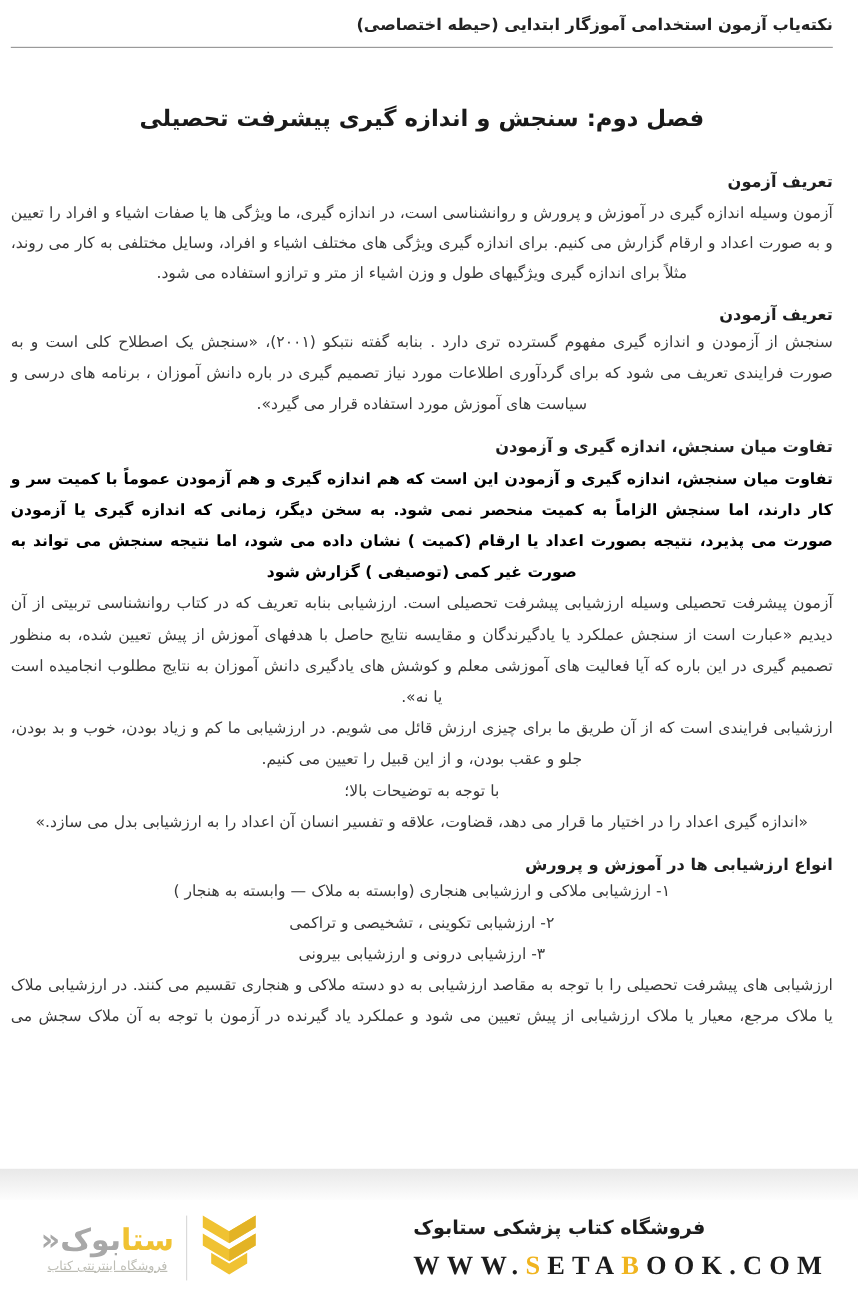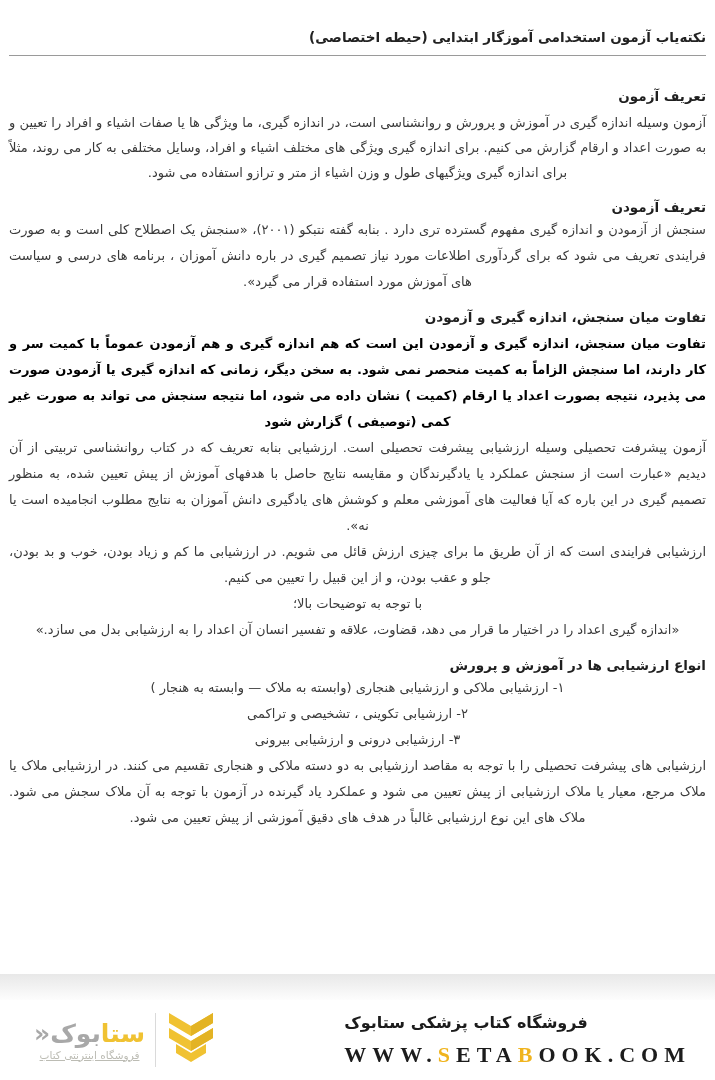--- a/index.html
+++ b/index.html
@@ -1,19 +1,19 @@
 <!DOCTYPE html>
 <html lang="fa"><head>
 <meta charset="utf-8">
 <style>
   html,body{margin:0;padding:0;background:#ffffff;}
   .page{position:relative;width:715px;height:1080px;margin:0 auto;background:#ffffff;
         font-family:"DejaVu Sans",sans-serif;overflow:hidden;}
-  .body-area{position:absolute;top:0;left:0;right:0;height:860px;overflow:hidden;
-             padding:16px 9px;box-sizing:border-box;}
+  .body-area{position:absolute;top:0;left:0;right:12px;height:860px;overflow:hidden;
+             padding:0 9px;box-sizing:border-box;}
   .header-title{padding-top:12px;text-align:right;direction:rtl;font-size:13.5px;
                 font-weight:bold;color:#222;line-height:18px;}
   .rule{border:none;border-top:1px solid #9a9a9a;margin:9px 0 0 0;}
   .doc-title{margin-top:46px;text-align:center;direction:rtl;font-size:19px;
              font-weight:bold;color:#1a1a1a;line-height:26px;}
   .byline{margin-top:36px;text-align:right;direction:rtl;padding-right:50px;
           font-size:13px;font-weight:bold;color:#2e2e2e;line-height:18px;}
   .h{margin-top:12px;text-align:right;direction:rtl;font-size:13.5px;font-weight:bold;
      color:#1f1f1f;line-height:20px;}
   .h.first{margin-top:30px;}
@@ -44,20 +44,21 @@
 </style>
 </head>
 <body>
 
 <div class="page">
 
   <div class="body-area">
     <div class="header-title">نکته‌یاب آزمون استخدامی آموزگار ابتدایی (حیطه اختصاصی)</div>
     <hr class="rule">
 
+    <div class="doc-title">فصل دوم: سنجش و اندازه گیری پیشرفت تحصیلی</div>
 
     <div class="h first">تعریف آزمون</div>
     <div class="p lh25">آزمون وسیله اندازه گیری در آموزش و پرورش و روانشناسی است، در اندازه گیری، ما ویژگی ها یا صفات اشیاء و افراد را تعیین و به صورت اعداد و ارقام گزارش می کنیم. برای اندازه گیری ویژگی های مختلف اشیاء و افراد، وسایل مختلفی به کار می روند، مثلاً برای اندازه گیری ویژگیهای طول و وزن اشیاء از متر و ترازو استفاده می شود.</div>
 
     <div class="h">تعریف آزمودن</div>
     <div class="p m0">سنجش از آزمودن و اندازه گیری مفهوم گسترده تری دارد . بنابه گفته نتبکو (۲۰۰۱)، «سنجش یک اصطلاح کلی است و به صورت فرایندی تعریف می شود که برای گردآوری اطلاعات مورد نیاز تصمیم گیری در باره دانش آموزان ، برنامه های درسی و سیاست های آموزش مورد استفاده قرار می گیرد».</div>
 
     <div class="h">تفاوت میان سنجش، اندازه گیری و آزمودن</div>
     <div class="p bold">تفاوت میان سنجش، اندازه گیری و آزمودن این است که هم اندازه گیری و هم آزمودن عموماً با کمیت سر و کار دارند، اما سنجش الزاماً به کمیت منحصر نمی شود. به سخن دیگر، زمانی که اندازه گیری یا آزمودن صورت می پذیرد، نتیجه بصورت اعداد یا ارقام (کمیت ) نشان داده می شود، اما نتیجه سنجش می تواند به صورت غیر کمی (توصیفی ) گزارش شود</div>
     <div class="p m0">آزمون پیشرفت تحصیلی وسیله ارزشیابی پیشرفت تحصیلی است. ارزشیابی بنابه تعریف که در کتاب روانشناسی تربیتی از آن دیدیم «عبارت است از سنجش عملکرد یا یادگیرندگان و مقایسه نتایج حاصل با هدفهای آموزش از پیش تعیین شده، به منظور تصمیم گیری در این باره که آیا فعالیت های آموزشی معلم و کوشش های یادگیری دانش آموزان به نتایج مطلوب انجامیده است یا نه».</div>

